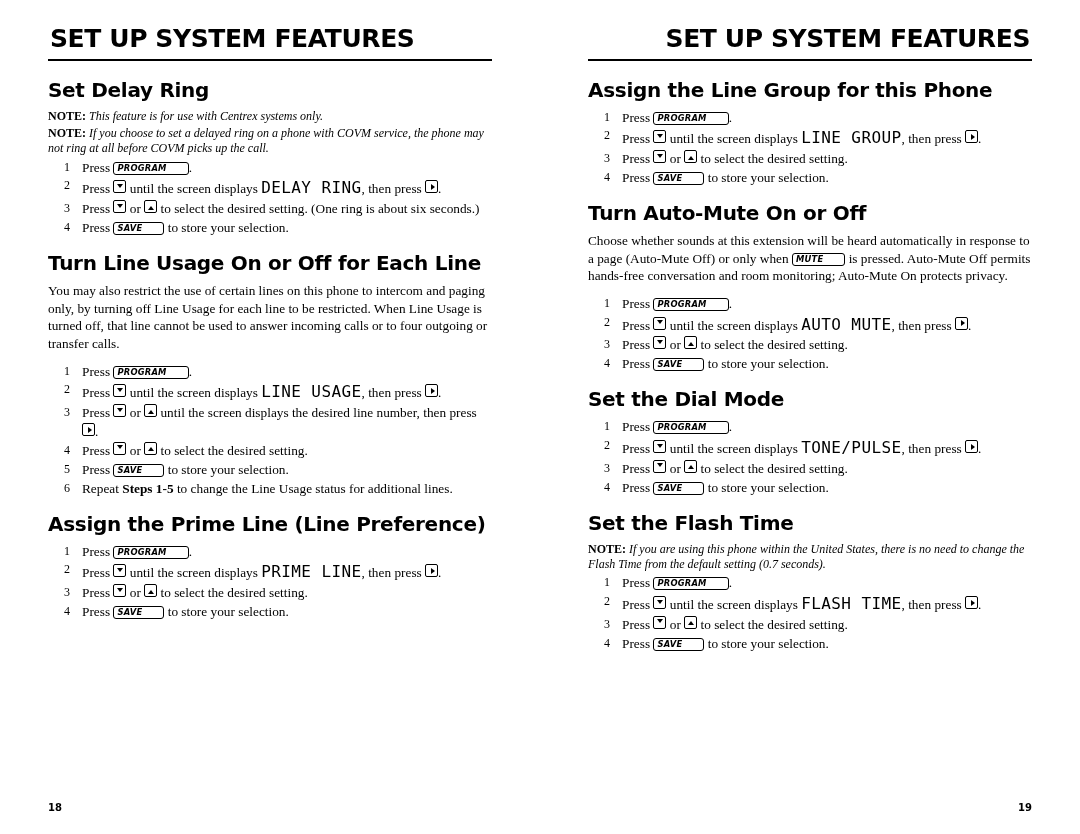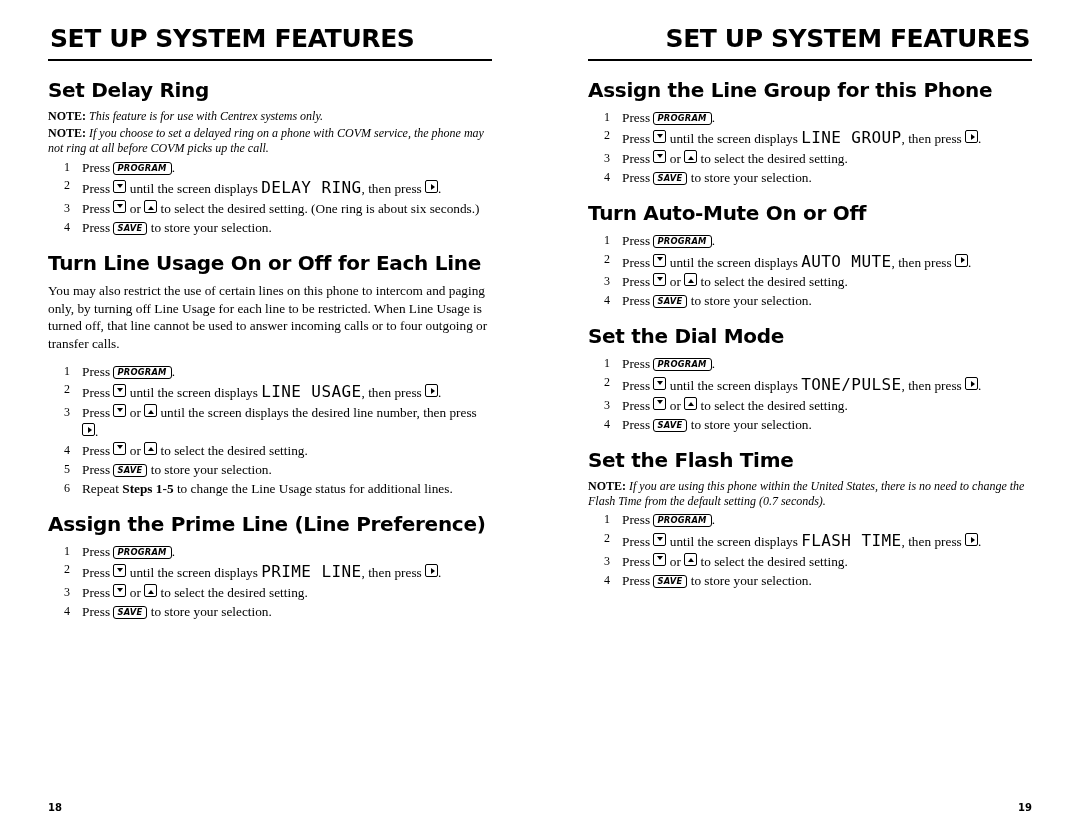--- a/index.html
+++ b/index.html
@@ -90,21 +90,21 @@
   }
   .scr {
     font-family: "DejaVu Sans Mono", monospace;
     font-size: 16px;
     letter-spacing: 0.4px;
   }
   .btn {
     display: inline-block;
     border: 1.1px solid #000;
     border-radius: 3px;
-    padding: 0px 4px 0px 3px;
+    padding: 0px 21px 0px 3px;
     font-family: "DejaVu Sans", sans-serif;
     font-style: italic;
     font-weight: bold;
     font-size: 8.4px;
     line-height: 11px;
     vertical-align: 1px;
     letter-spacing: 0.2px;
   }
   .keybox {
     display: inline-block;
@@ -198,20 +198,21 @@
   <div class="rule"></div>
   <div id="right-content">
       <h2 class="section">Assign the Line Group for this Phone</h2>
       <ol class="steps">
         <li><span class="num">1</span>Press <span class="btn">PROGRAM</span>.</li>
         <li><span class="num">2</span>Press <span class="keybox tri-down"><i></i></span> until the screen displays <span class="scr">LINE GROUP</span>, then press <span class="keybox tri-right"><i></i></span>.</li>
         <li><span class="num">3</span>Press <span class="keybox tri-down"><i></i></span> or <span class="keybox tri-up"><i></i></span> to select the desired setting.</li>
         <li><span class="num">4</span>Press <span class="btn">SAVE</span> to store your selection.</li>
       </ol>
       <h2 class="section tight">Turn Auto-Mute On or Off</h2>
+      <p class="body">Choose whether sounds at this extension will be heard automatically in response to a page (Auto-Mute Off) or only when <span class="btn">MUTE</span> is pressed.  Auto-Mute Off permits hands-free conversation and room monitoring; Auto-Mute On protects privacy.</p>
       <ol class="steps">
         <li><span class="num">1</span>Press <span class="btn">PROGRAM</span>.</li>
         <li><span class="num">2</span>Press <span class="keybox tri-down"><i></i></span> until the screen displays <span class="scr">AUTO MUTE</span>, then press <span class="keybox tri-right"><i></i></span>.</li>
         <li><span class="num">3</span>Press <span class="keybox tri-down"><i></i></span> or <span class="keybox tri-up"><i></i></span> to select the desired setting.</li>
         <li><span class="num">4</span>Press <span class="btn">SAVE</span> to store your selection.</li>
       </ol>
       <h2 class="section tight">Set the Dial Mode</h2>
       <ol class="steps">
         <li><span class="num">1</span>Press <span class="btn">PROGRAM</span>.</li>
         <li><span class="num">2</span>Press <span class="keybox tri-down"><i></i></span> until the screen displays <span class="scr">TONE/PULSE</span>, then press <span class="keybox tri-right"><i></i></span>.</li>

